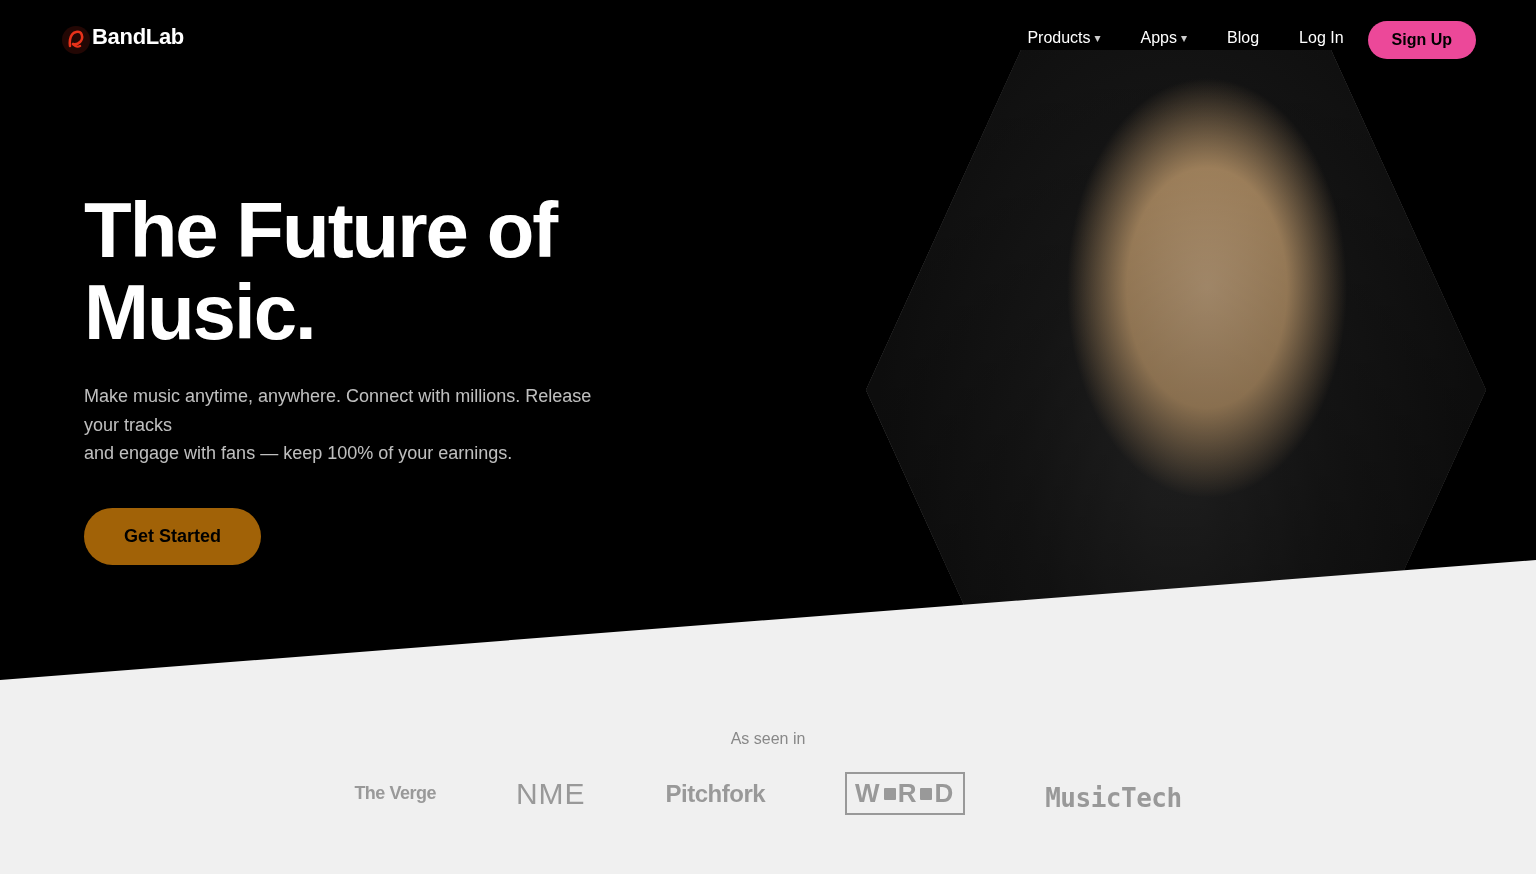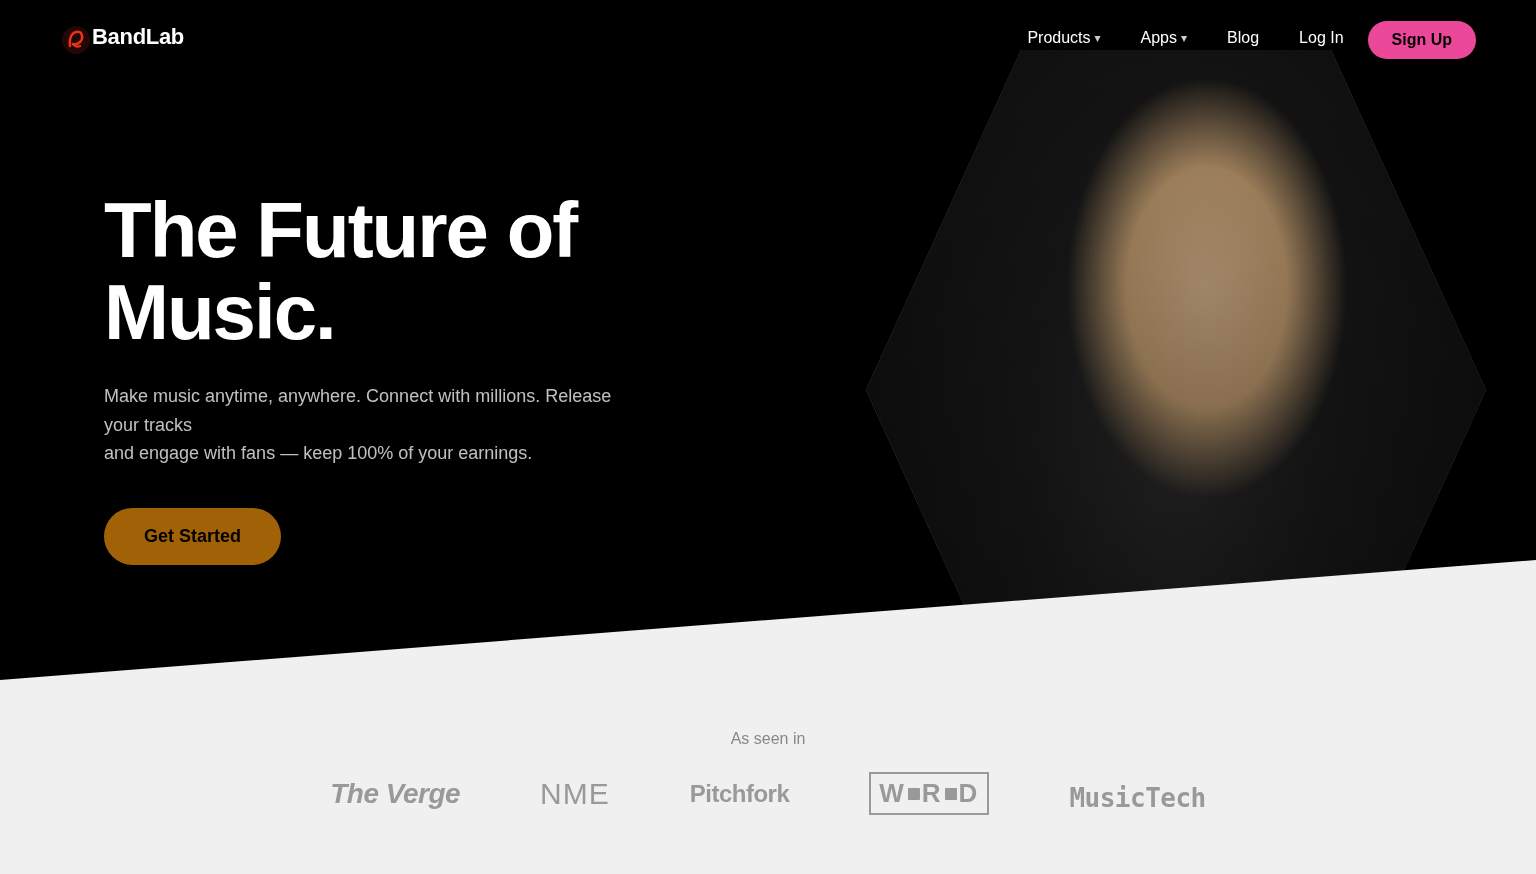--- a/index.html
+++ b/index.html
@@ -27,21 +27,21 @@
       padding: 10px 24px; font-size: 16px; font-weight: 600;
       cursor: pointer;
     }
 
     
     .hero {
       position: relative; width: 100%; height: 680px;
       background: #000; overflow: hidden;
     }
     .hero-content {
-      position: absolute; top: 50%; left: 104px;
+      position: absolute; top: 50%; left: 84px;
       transform: translateY(-40%); max-width: 680px; z-index: 5;
     }
     .hero-title {
       color: #fff; font-size: 78px; font-weight: 800;
       line-height: 1.05; letter-spacing: -2px; margin-bottom: 28px;
     }
     .hero-subtitle {
       color: rgba(255,255,255,0.75); font-size: 18px; line-height: 1.6;
       margin-bottom: 40px; max-width: 520px;
     }
@@ -96,21 +96,21 @@
       color: #888; font-size: 16px; font-weight: 400; margin-bottom: 24px;
     }
     .press-logos {
       display: flex; align-items: center; justify-content: center;
       gap: 80px; flex-wrap: nowrap;
     }
     .press-logo {
       color: #999; font-size: 28px; font-weight: 400;
       letter-spacing: -0.5px; cursor: default; user-select: none;
     }
-    .press-logo.verge { font-style: italic; font-size: 28px; font-weight: 600; }
+    .press-logo.verge { font-size: 18px; font-weight: 600; }
     .press-logo.nme { font-size: 30px; letter-spacing: 1px; }
     .press-logo.pitchfork { font-size: 24px; font-weight: 800; }
     .press-logo.wired {
       font-size: 26px; font-weight: 900; letter-spacing: 2px;
       border: 2px solid #999; padding: 4px 8px;
     }
     .press-logo.musictech { font-family: monospace; font-size: 26px; font-weight: 700; margin-top: 8px; }
   </style>
 </head>
 <body>

